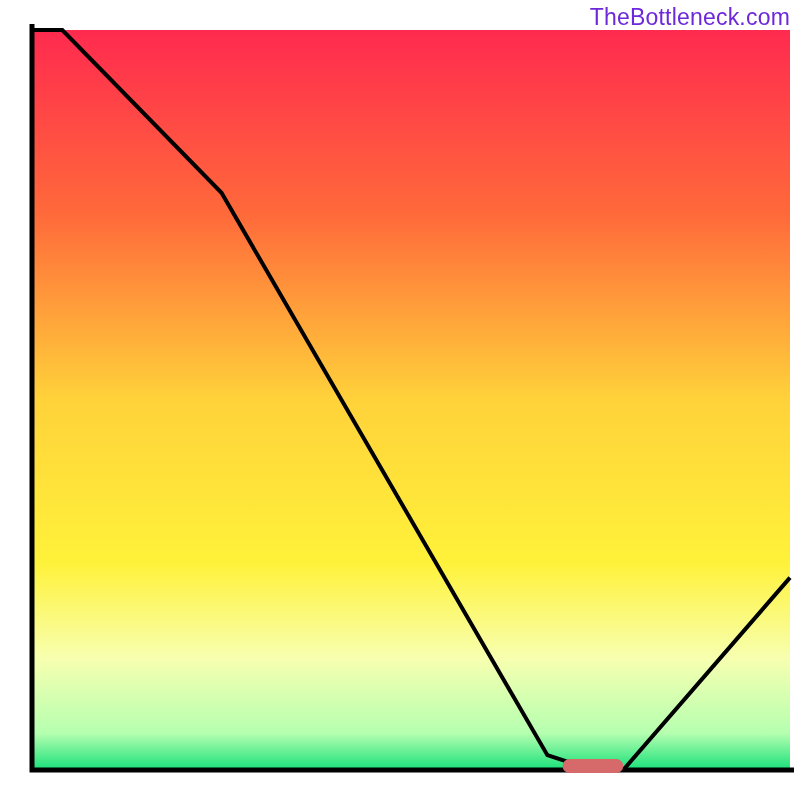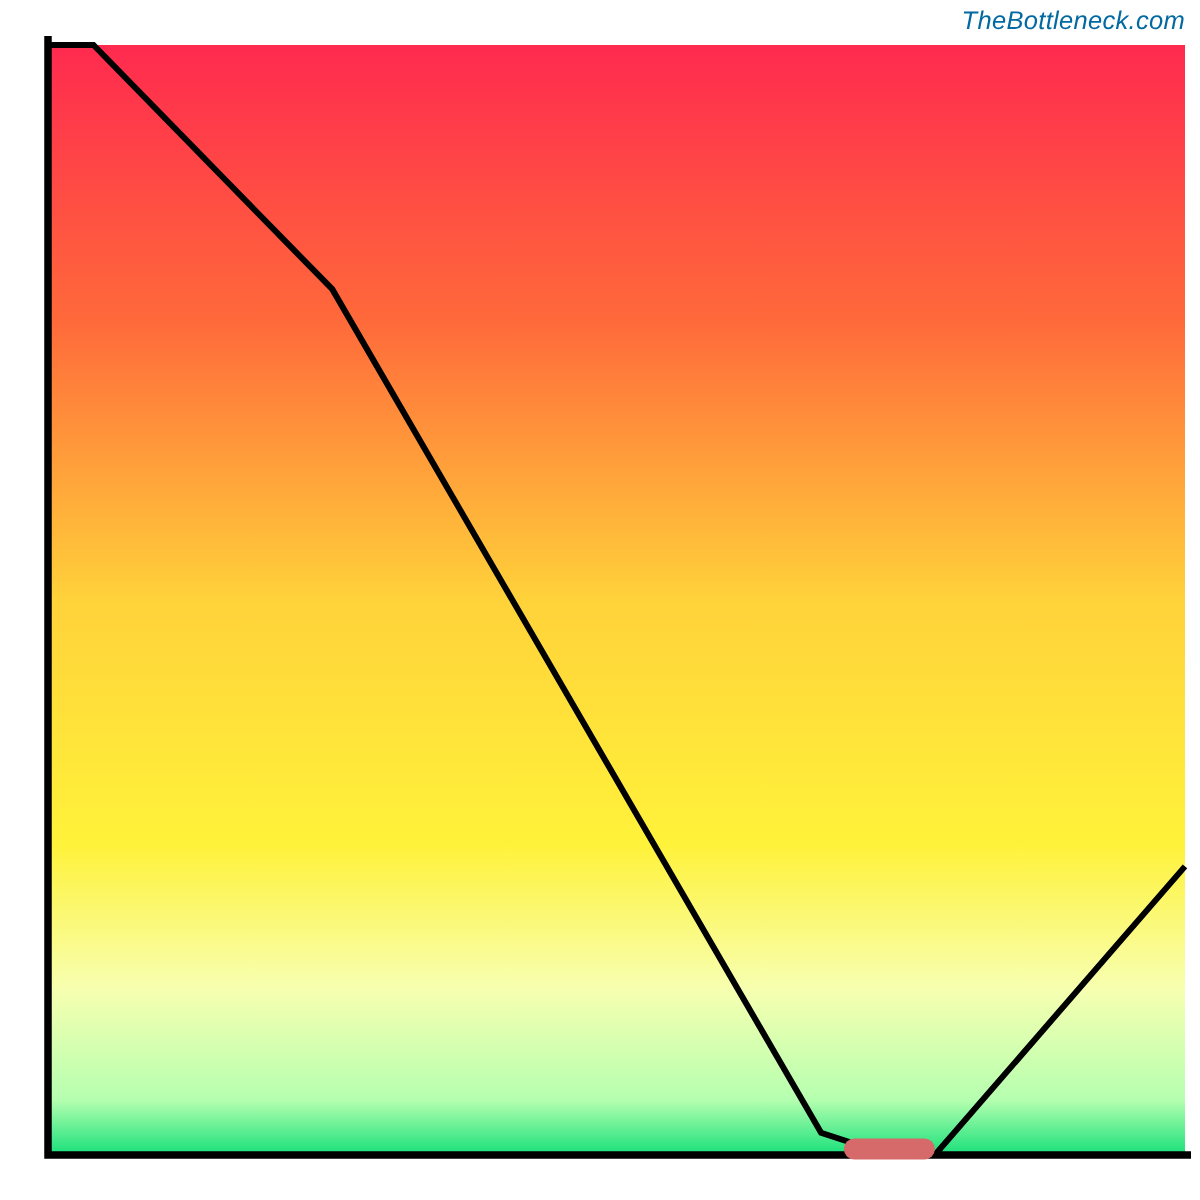--- a/index.html
+++ b/index.html
@@ -12,27 +12,26 @@
   }
   .container {
     position: relative;
     width: 800px;
     height: 800px;
   }
   .watermark {
     position: absolute;
     top: 4px;
     right: 10px;
-    color: #0369a1;
-    font-size: 17px;
+    color: #6d28d9;
+    font-size: 23px;
     font-weight: 400;
     letter-spacing: 0.2px;
     z-index: 10;
     font-family: Arial, sans-serif;
-    font-style: italic;
   }
   svg {
     position: absolute;
     top: 0;
     left: 0;
   }
 </style>
 </head>
 <body>
 <div class="container">

